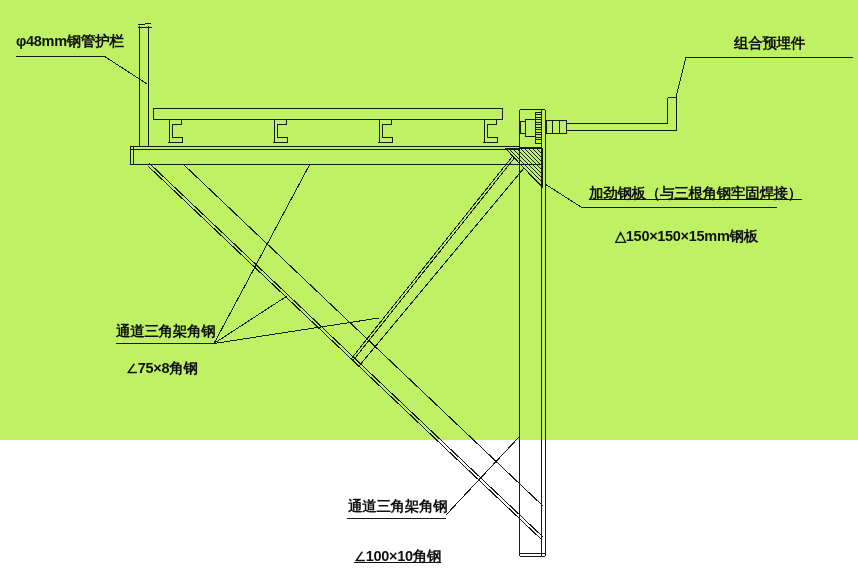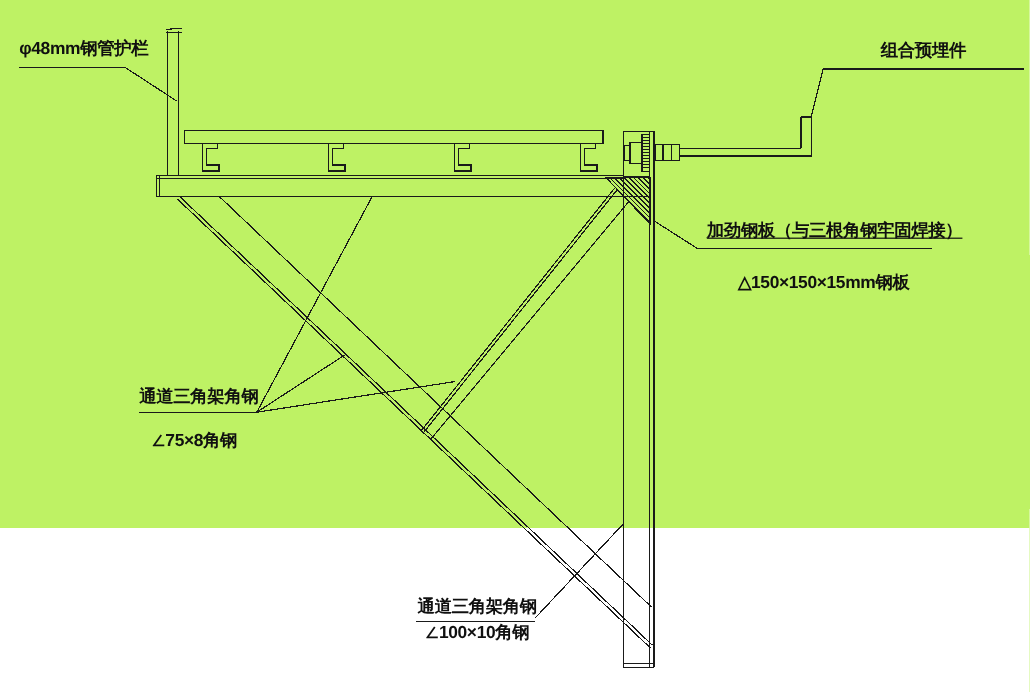--- a/index.html
+++ b/index.html
@@ -84,14 +84,14 @@
 
   <div class="lbl center" style="left:686px;top:35px;width:167px;">组合预埋件</div>
 
   <div class="lbl" style="left:589px;top:185px;text-decoration:underline;">加劲钢板（与三根角钢牢固焊接）</div>
   <div class="lbl" style="left:615px;top:191px;margin-top:37px;">△150×150×15mm钢板</div>
 
   <div class="lbl" style="left:116px;top:323px;">通道三角架角钢</div>
   <div class="lbl" style="left:126px;top:360px;">∠75×8角钢</div>
 
   <div class="lbl" style="left:348px;top:498px;">通道三角架角钢</div>
-  <div class="lbl" style="left:354px;top:520px;">∠100×10角钢</div>
+  <div class="lbl" style="left:354px;top:548px;text-decoration:underline;">∠100×10角钢</div>
 </div>
 
 </body></html>

